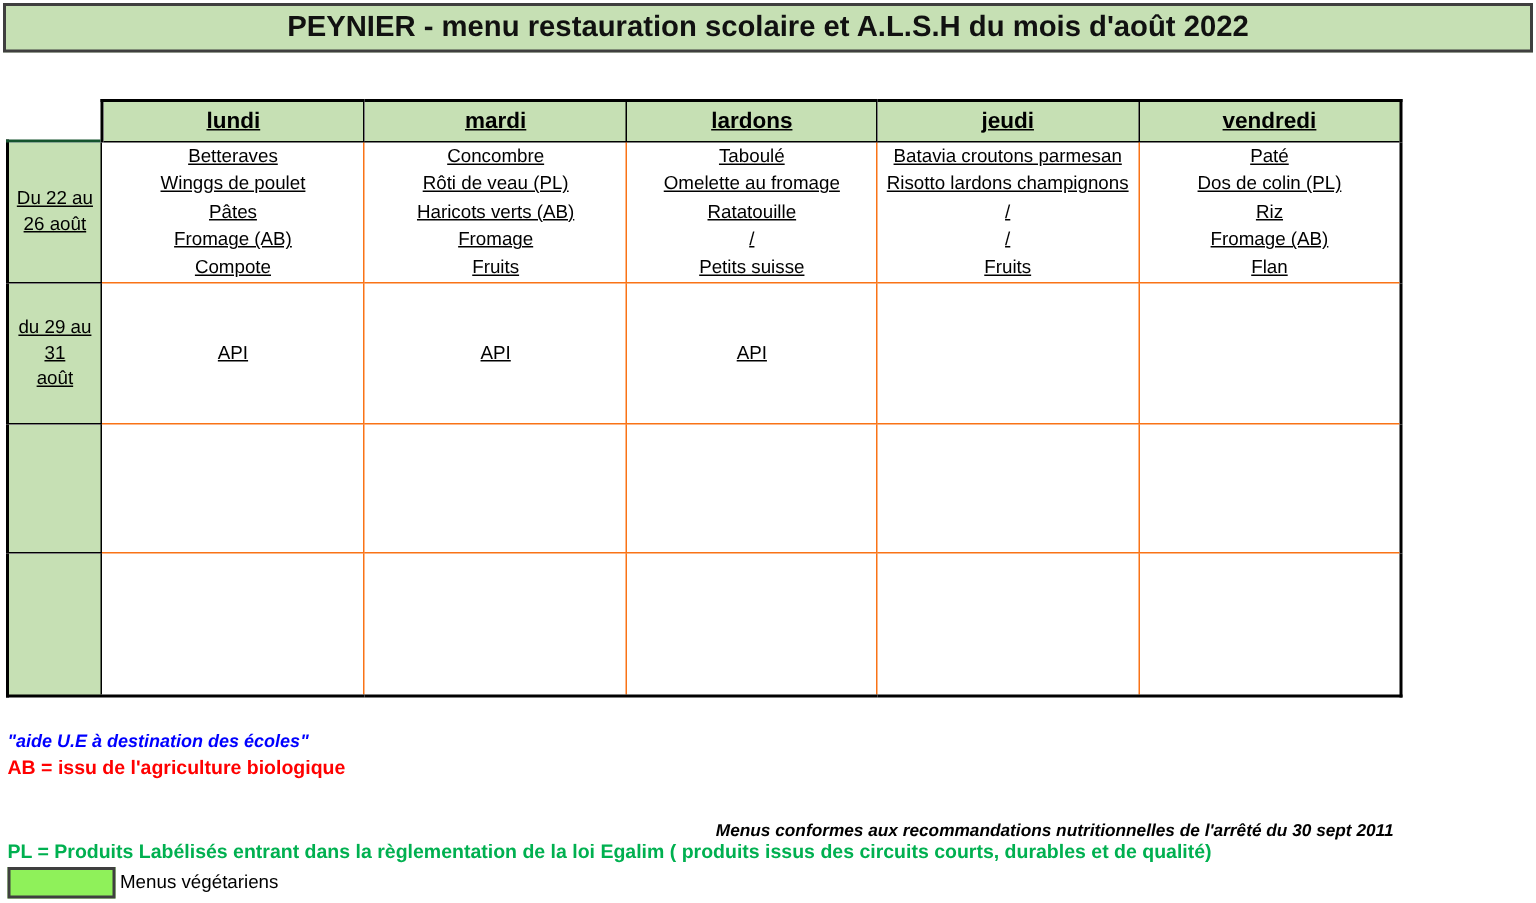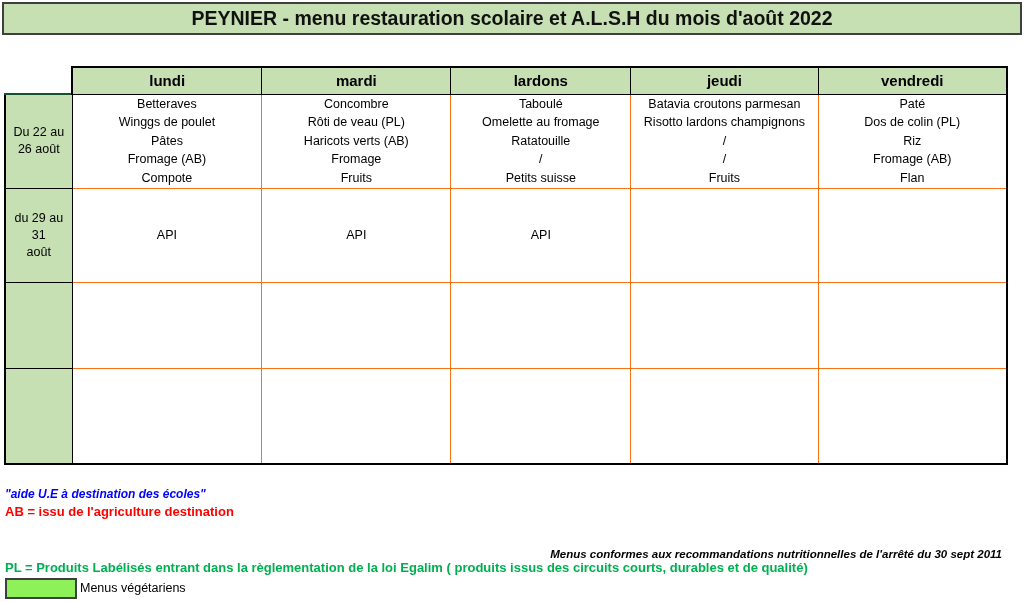--- a/index.html
+++ b/index.html
@@ -4,21 +4,21 @@
 <style>
   * { box-sizing: border-box; }
   html, body {
     margin: 0; padding: 0;
     width: 1024px; height: 602px;
     background: #ffffff;
     font-family: "Liberation Sans", sans-serif;
     color: #000000;
     overflow: hidden;
   }
-  #page { position: relative; width: 1008px; height: 602px; }
+  #page { position: relative; width: 935px; height: 602px; }
 
   
   .title-bar {
     position: absolute; left: 2px; top: 2px;
     width: 1020px; height: 33px;
     background: #C6E0B4;
     border: 2px solid #3F3F3F;
     display: flex; align-items: center; justify-content: center;
     font-size: 19.5px; font-weight: bold; color: #111111;
   }
@@ -26,20 +26,21 @@
   
   table.menu {
     position: absolute; left: 4px; top: 66px;
     border-collapse: collapse; table-layout: fixed;
   }
   table.menu td, table.menu th {
     padding: 0 2px;
     text-align: center; vertical-align: middle;
     white-space: pre-line;
     overflow: hidden;
+    text-decoration: underline;
   }
   tr.hdr { height: 27px; }
   tr.r0  { height: 94px; }
   tr.r1  { height: 94px; }
   tr.r2  { height: 86px; }
   tr.r3  { height: 96px; }
 
   td.corner { border: none; background: transparent; }
 
   th.day {
@@ -163,20 +164,20 @@
       <td class="menu-cell"></td>
       <td class="menu-cell"></td>
       <td class="menu-cell"></td>
       <td class="menu-cell"></td>
       <td class="menu-cell last"></td>
     </tr>
   </tbody>
     </table>
 
   <div class="note note-eu-aid">"aide U.E à destination des écoles"</div>
-  <div class="note note-ab">AB = issu de l'agriculture destination</div>
+  <div class="note note-ab">AB = issu de l'agriculture biologique</div>
   <div class="note note-pl">PL = Produits Labélisés entrant dans la règlementation de la loi Egalim ( produits issus des circuits courts, durables et de qualité)</div>
   <div class="note note-compliance">Menus conformes aux recommandations nutritionnelles de l'arrêté du 30 sept 2011</div>
 
   <div class="legend-swatch"></div>
   <div class="legend-label">Menus végétariens</div>
 
 </div>
 
 </body></html>

